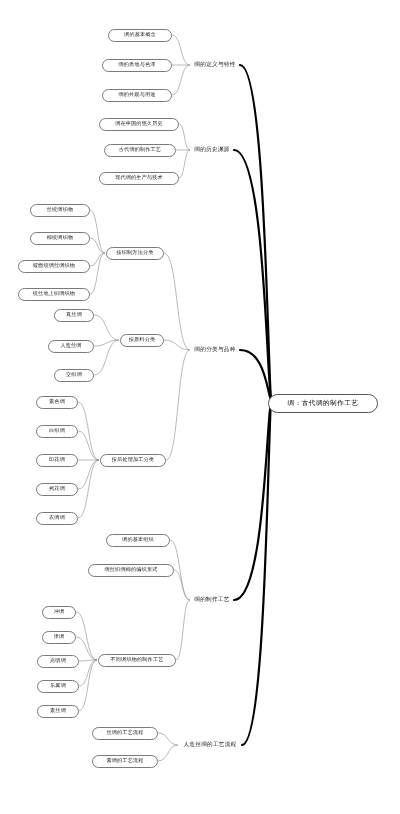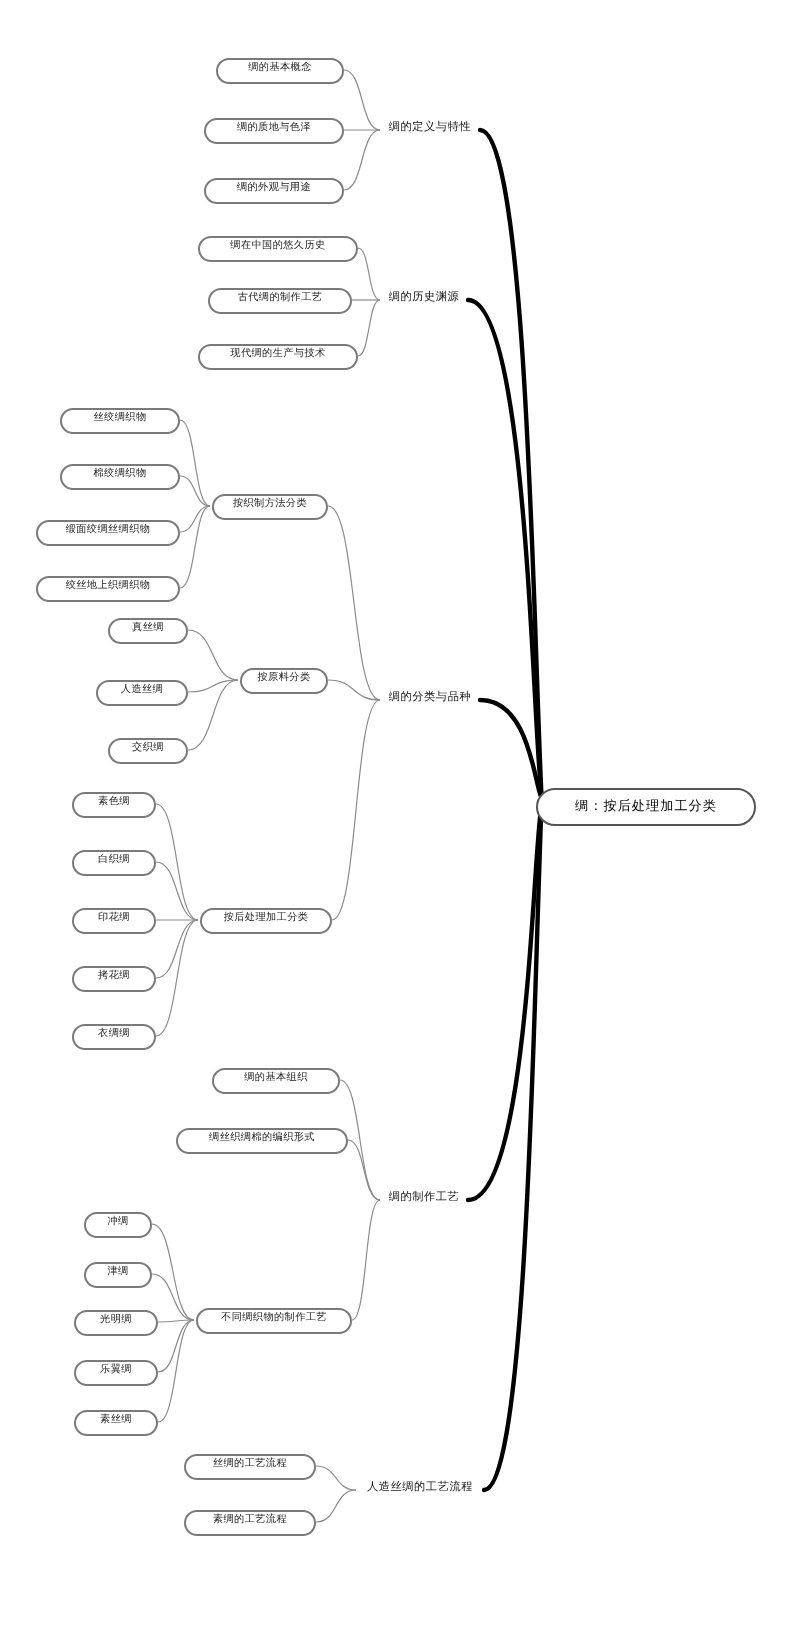--- a/index.html
+++ b/index.html
@@ -116,21 +116,21 @@
       <path d="M 176 660 C 183.7 660 182.3 600 190 600" fill="none" stroke="#8a8a8a" stroke-width="0.6"></path>
       <path d="M 76 612 C 87.55 612 85.45 660 97 660" fill="none" stroke="#8a8a8a" stroke-width="0.6"></path>
       <path d="M 76 637 C 87.55 637 85.45 660 97 660" fill="none" stroke="#8a8a8a" stroke-width="0.6"></path>
       <path d="M 79 661 C 88.9 661 87.1 660 97 660" fill="none" stroke="#8a8a8a" stroke-width="0.6"></path>
       <path d="M 79 686 C 88.9 686 87.1 660 97 660" fill="none" stroke="#8a8a8a" stroke-width="0.6"></path>
       <path d="M 79 711 C 88.9 711 87.1 660 97 660" fill="none" stroke="#8a8a8a" stroke-width="0.6"></path>
       <path d="M 242 745 C 267.5 745 267.5 400 272 400" fill="none" stroke="#000000" stroke-width="2.2" stroke-linecap="round"></path>
       <path d="M 158 733 C 169 733 167 745 178 745" fill="none" stroke="#8a8a8a" stroke-width="0.6"></path>
       <path d="M 158 761 C 169 761 167 745 178 745" fill="none" stroke="#8a8a8a" stroke-width="0.6"></path>
     </svg>
-<div class="node root" style="left: 268px; top: 393.5px; width: 110px;">绸：按后处理加工分类</div>
+<div class="node root" style="left: 268px; top: 393.5px; width: 110px;">绸：古代绸的制作工艺</div>
     <div class="node branch" style="left: 192px; top: 58.5px; width: 46px;">绸的定义与特性</div>
     <div class="node leaf" style="left: 108px; top: 28.5px; width: 64px;">绸的基本概念</div>
     <div class="node leaf" style="left: 102px; top: 58.5px; width: 70px;">绸的质地与色泽</div>
     <div class="node leaf" style="left: 102px; top: 88.5px; width: 70px;">绸的外观与用途</div>
     <div class="node branch" style="left: 192px; top: 143.5px; width: 40px;">绸的历史渊源</div>
     <div class="node leaf" style="left: 99px; top: 117.5px; width: 80px;">绸在中国的悠久历史</div>
     <div class="node leaf" style="left: 104px; top: 143.5px; width: 72px;">古代绸的制作工艺</div>
     <div class="node leaf" style="left: 99px; top: 171.5px; width: 80px;">现代绸的生产与技术</div>
     <div class="node branch" style="left: 192px; top: 343.5px; width: 46px;">绸的分类与品种</div>
     <div class="node group" style="left: 106px; top: 246.5px; width: 58px;">按织制方法分类</div>

